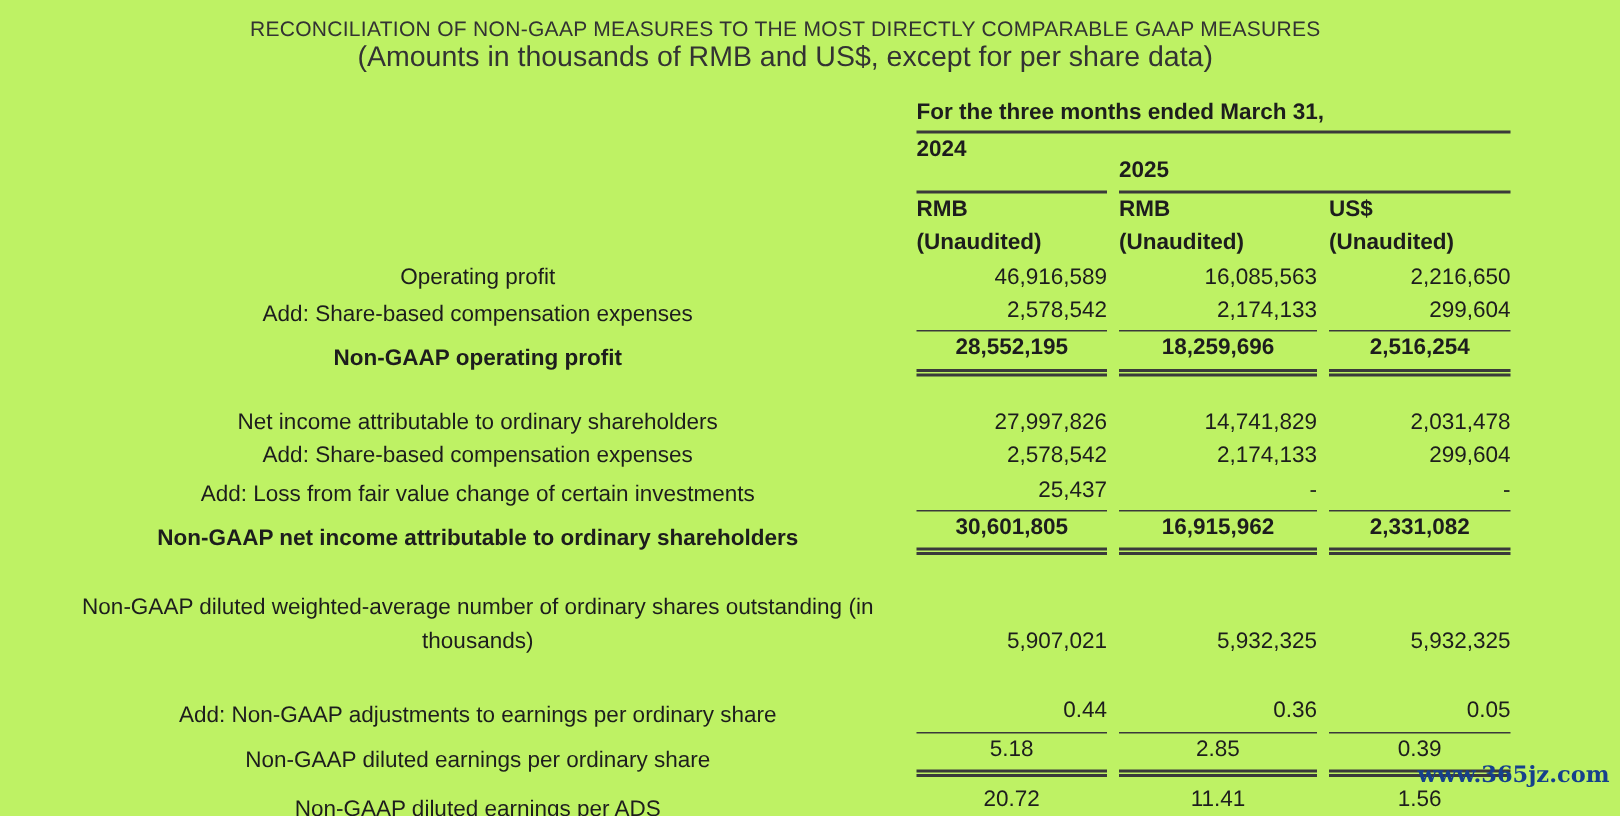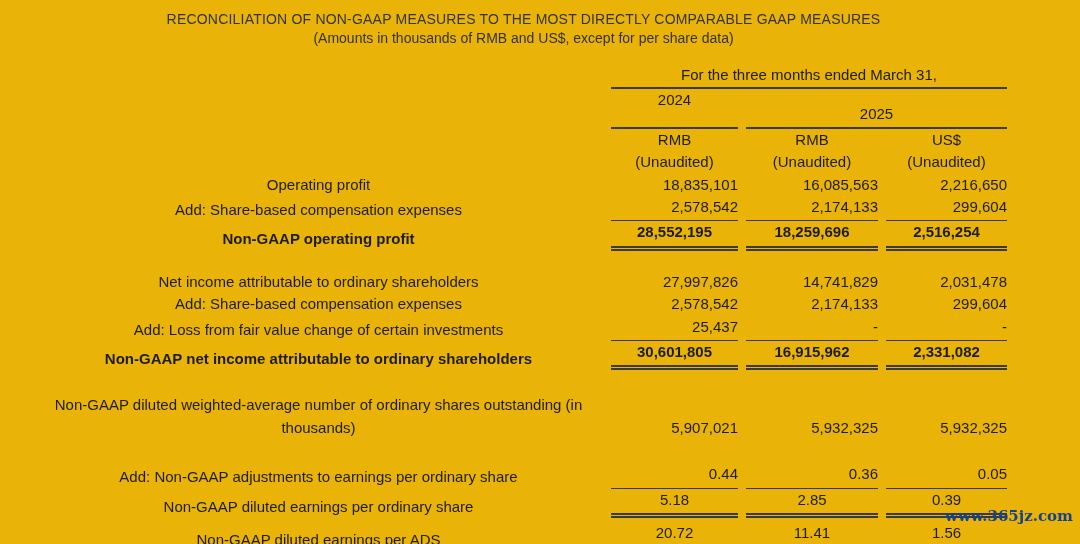--- a/index.html
+++ b/index.html
@@ -1,47 +1,47 @@
 <!DOCTYPE html>
 <html><head>
 <meta charset="utf-8">
 <style>
   html,body { margin:0; padding:0; background:#ffffff; }
   .page {
     position: relative;
     width: 1080px;
     height: 544px;
-    background:#eab308;
+    background:#bef264;
     font-family: "Liberation Sans", sans-serif;
     color:#1d1d1d;
     overflow: hidden;
     box-sizing: border-box;
     padding: 10px 73px 0 40px;
   }
   .titleblock { text-align:center; }
   .doc-title {
     font-size: 14px;
     line-height: 19px;
     color:#333333;
     letter-spacing: .2px;
   }
   .doc-subtitle {
-    font-size: 14px;
+    font-size: 19px;
     line-height: 19px;
     color:#333333;
   }
   .table { margin-top: 16px; }
   .row {
     display: grid;
     grid-template-columns: 1fr 127px 132px 121px;
     column-gap: 8px;
     align-items: end;
   }
   .cell { font-size: 15px; line-height: 22.4px; }
-  .hdr  { font-weight: normal; text-align: center; }
+  .hdr  { font-weight: bold; text-align: left; }
   .period-span { grid-column: 2 / 5; border-bottom: 2px solid #3a3a3a; padding-bottom: 1px; }
   .year-2024   { grid-column: 2 / 3; border-bottom: 2px solid #3a3a3a; padding-bottom: 15px; }
   .year-2025   { grid-column: 3 / 5; border-bottom: 2px solid #3a3a3a; padding-bottom: 1px; }
   .c2 { grid-column: 2; } .c3 { grid-column: 3; } .c4 { grid-column: 4; }
   .label { text-align: center; padding-right: 6px; }
   .val   { text-align: right; }
   .bold  { font-weight: bold; }
   .rule-single .val { border-bottom: 1.5px solid #3a3a3a; padding-bottom: 2px; }
   .rule-double .val { border-bottom: 5px double #3a3a3a; padding-bottom: 2px; text-align: center; }
   .spacer { width: 100%; }
@@ -83,21 +83,21 @@
 
     <div class="row">
       <div class="cell hdr c2">(Unaudited)</div>
       <div class="cell hdr c3">(Unaudited)</div>
       <div class="cell hdr c4">(Unaudited)</div>
     </div>
 
     <div id="table-body">
         <div class="row">
     <div class="cell label">Operating profit</div>
-    <div class="cell val">18,835,101</div>
+    <div class="cell val">46,916,589</div>
     <div class="cell val">16,085,563</div>
     <div class="cell val">2,216,650</div>
   </div>
         <div class="row rule-single">
     <div class="cell label">Add: Share-based compensation expenses</div>
     <div class="cell val">2,578,542</div>
     <div class="cell val">2,174,133</div>
     <div class="cell val">299,604</div>
   </div>
         <div class="row bold rule-double">

